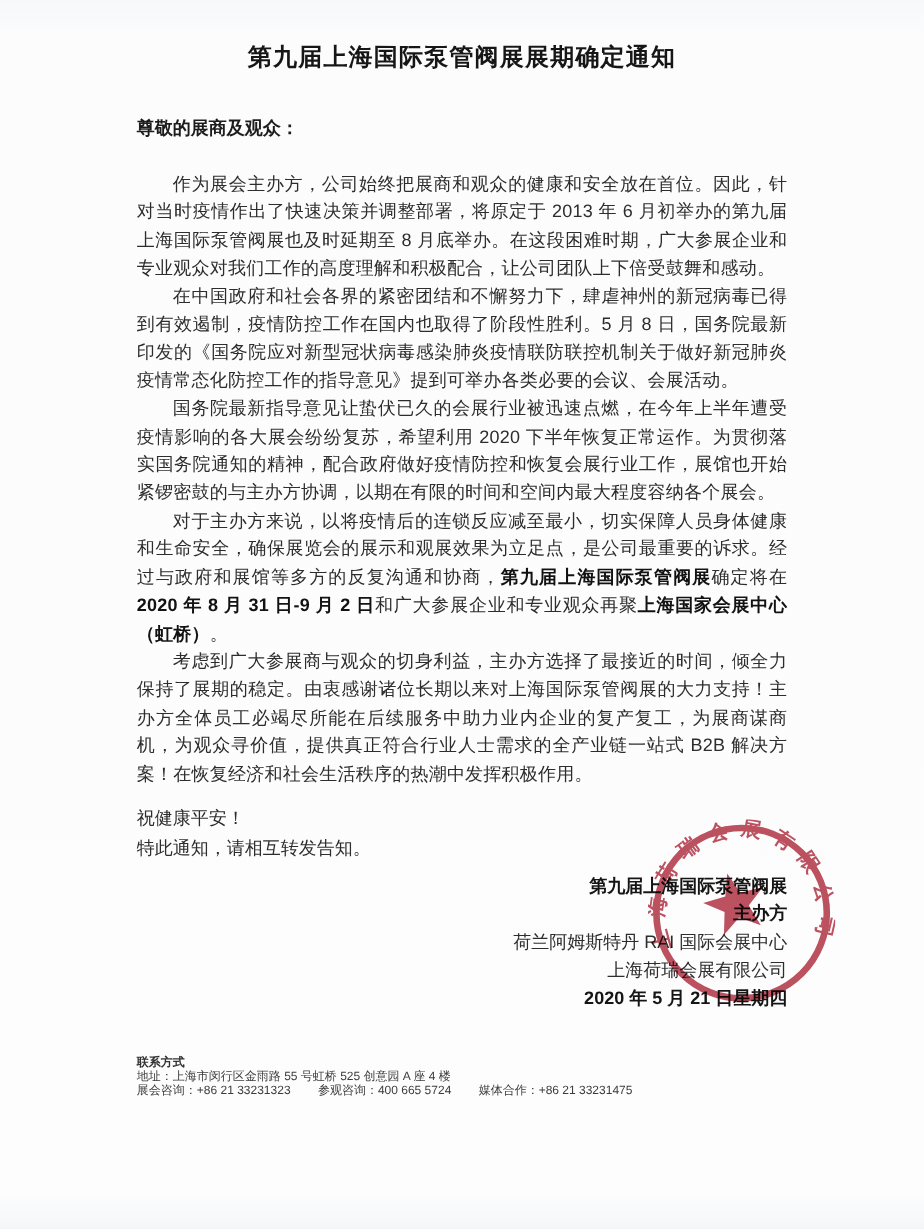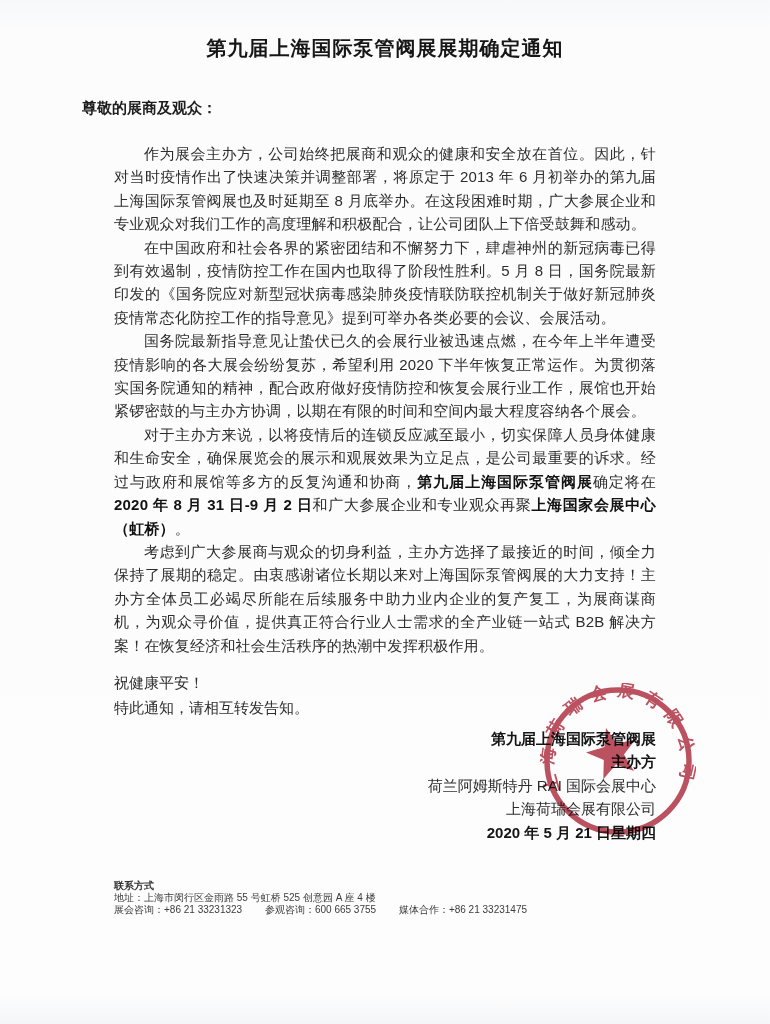--- a/index.html
+++ b/index.html
@@ -16,21 +16,21 @@
     color:#2d2d2d;
   }
   .doc-title{
     margin:34px 114px 0;
     text-align:center;
     font-size:20px;line-height:28px;
     font-weight:700;letter-spacing:1px;
     color:#161616;
   }
   .greeting{
-    margin:36px 82px 0;
+    margin:36px 114px 0;
     font-size:15px;line-height:20px;
     font-weight:700;color:#1d1d1d;
   }
   .body-text{
     margin:24px 114px 0;
   }
   .body-text p{
     margin:0;
     font-size:15px;line-height:23.4px;
     text-align:justify;
@@ -111,18 +111,18 @@
       </text>
       <path d="M -7,-26.1 L 3.9,-10.3 L 22.6,-14.7 L 11,0.6 L 21,17 L 2.9,10.6 L -9.7,25.2 L -9.2,6 L -27,-1.4 L -8.6,-6.9 Z" transform="translate(-5,-7)" fill="#b43a4a"></path>
     </svg>
   </div>
 
   <div class="footer">
     <div class="footer-heading">联系方式</div>
     <div>地址：上海市闵行区金雨路 55 号虹桥 525 创意园 A 座 4 楼</div>
     <div class="contact-row">
       <span>展会咨询：+86 21 33231323</span>
-      <span>参观咨询：600 665 3755</span>
+      <span>参观咨询：400 665 5724</span>
       <span>媒体合作：+86 21 33231475</span>
     </div>
   </div>
 
 </div>
 
 </body></html>

